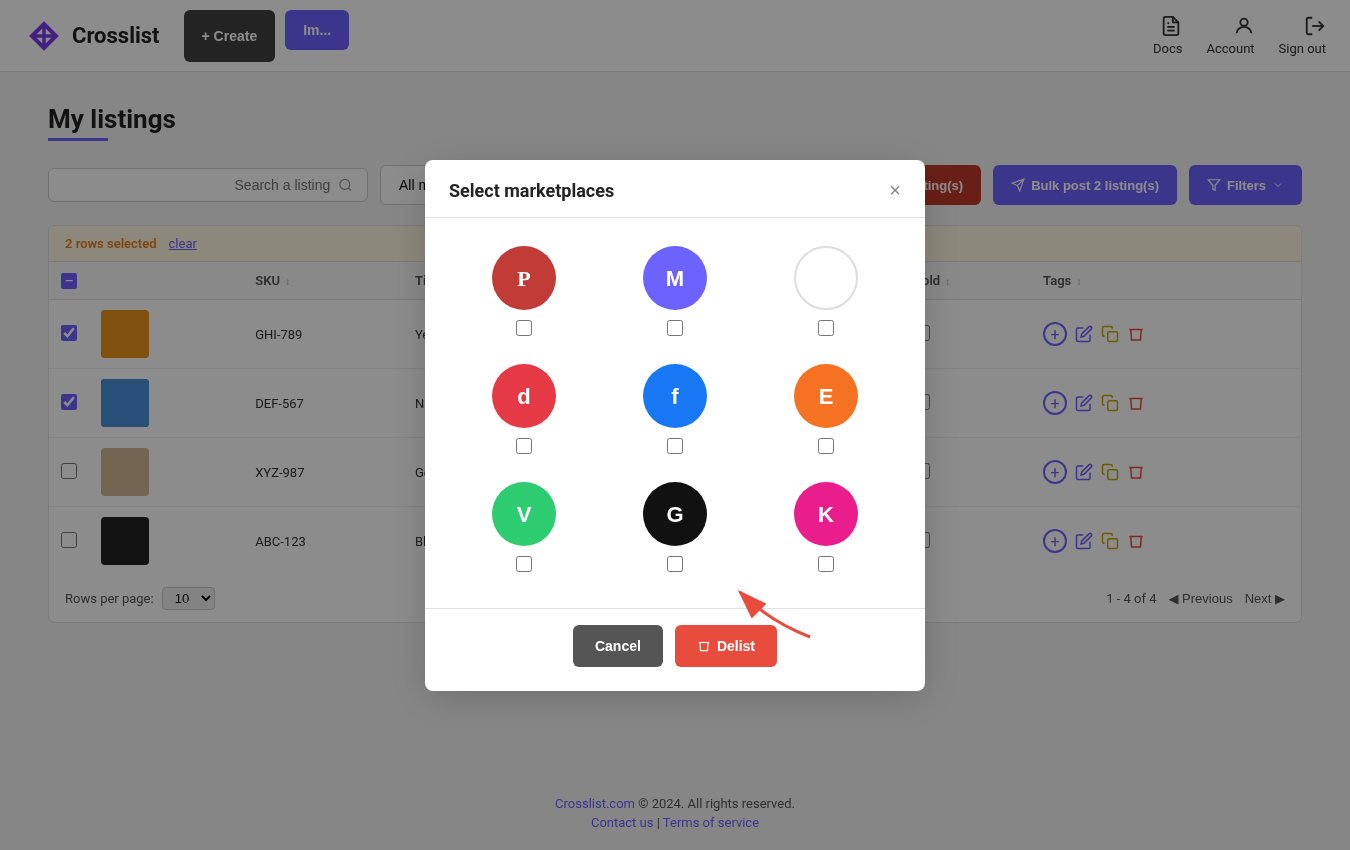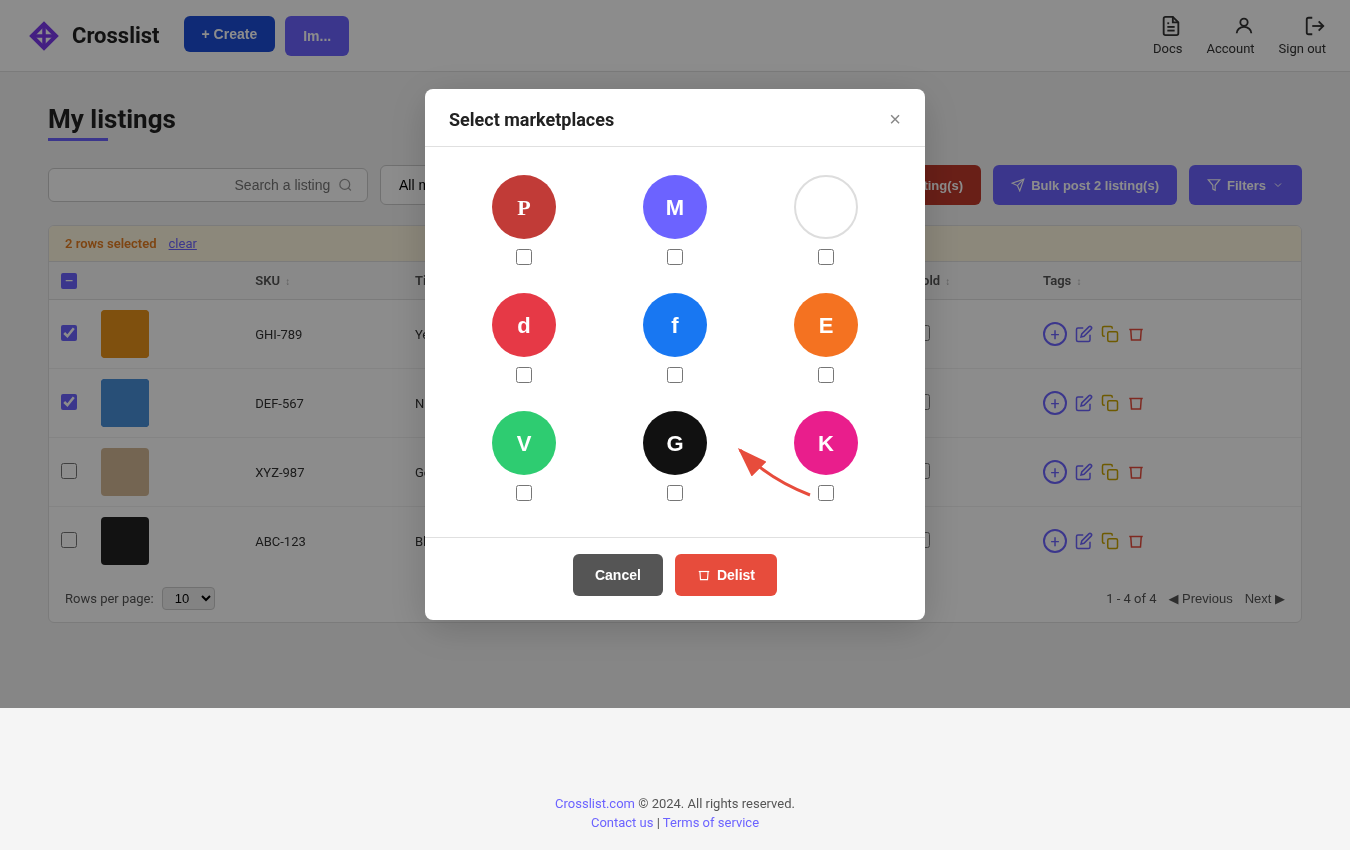--- a/index.html
+++ b/index.html
@@ -4,21 +4,21 @@
   <style>
     * { box-sizing: border-box; margin: 0; padding: 0; }
     body { font-family: -apple-system, BlinkMacSystemFont, 'Segoe UI', Roboto, sans-serif; background: #f5f5f5; width: 1350px; height: 850px; overflow: hidden; position: relative; }
 
     
     .header { background: #fff; border-bottom: 1px solid #e0e0e0; display: flex; align-items: center; padding: 0 24px; height: 72px; position: relative; z-index: 1; }
     .logo { display: flex; align-items: center; gap: 8px; margin-right: 24px; }
     .logo-icon { width: 40px; height: 40px; }
     .logo-text { font-size: 22px; font-weight: 700; color: #222; }
     .header-btns { display: flex; gap: 10px; flex: 1; }
-    .btn-create { background: #1d4ed8; color: #fff; border: none; border-radius: 6px; padding: 0 18px; height: 36px; font-size: 14px; font-weight: 600; cursor: pointer; display: flex; align-items: center; gap: 6px; }
+    .btn-create { background: #404040; color: #fff; border: none; border-radius: 6px; padding: 0 18px; height: 52px; font-size: 14px; font-weight: 600; cursor: pointer; display: flex; align-items: center; gap: 6px; }
     .btn-import { background: #6c63ff; color: #fff; border: none; border-radius: 6px; padding: 0 18px; height: 40px; font-size: 14px; font-weight: 600; cursor: pointer; display: flex; align-items: center; gap: 6px; }
     .header-right { display: flex; align-items: center; gap: 24px; }
     .header-nav-item { display: flex; flex-direction: column; align-items: flex-end; gap: 4px; cursor: pointer; color: #333; text-decoration: none; }
     .header-nav-item span.label { font-size: 13px; }
 
     
     .main { padding: 32px 48px 0 48px; position: relative; }
     .page-title { font-size: 26px; font-weight: 700; color: #222; margin-bottom: 4px; }
     .page-title-underline { width: 60px; height: 3px; background: #6c63ff; margin-bottom: 24px; }
     .top-actions { display: flex; align-items: center; gap: 12px; margin-bottom: 20px; }
@@ -47,21 +47,21 @@
     .add-icon { width: 24px; height: 24px; border-radius: 50%; border: 2px solid #6c63ff; color: #6c63ff; display: inline-flex; align-items: center; justify-content: center; font-size: 16px; cursor: pointer; }
     .action-icons { display: flex; gap: 8px; align-items: center; }
     .icon-btn { cursor: pointer; }
     .pagination-row { display: flex; align-items: center; justify-content: space-between; padding: 12px 16px; }
     .rows-per-page { display: flex; align-items: center; gap: 8px; font-size: 13px; color: #555; }
     .rows-per-page select { border: 1px solid #ccc; border-radius: 4px; padding: 2px 8px; font-size: 13px; }
     .pagination-nav { display: flex; align-items: center; gap: 12px; font-size: 13px; color: #555; }
     .pagination-nav button { background: none; border: none; cursor: pointer; color: #555; font-size: 13px; }
 
     
-    .overlay { position: fixed; top: 0; left: 0; width: 1350px; height: 708px; background: rgba(0,0,0,0.45); z-index: 100; display: flex; align-items: center; justify-content: center; }
+    .overlay { position: fixed; top: 0; left: 0; width: 1350px; height: 850px; background: rgba(0,0,0,0.45); z-index: 100; display: flex; align-items: center; justify-content: center; }
 
     
     .modal { background: #fff; border-radius: 8px; width: 500px; box-shadow: 0 8px 40px rgba(0,0,0,0.18); position: relative; z-index: 101; }
     .modal-header { display: flex; align-items: center; justify-content: space-between; padding: 20px 24px 16px 24px; border-bottom: 1px solid #e0e0e0; }
     .modal-title { font-size: 18px; font-weight: 700; color: #222; }
     .modal-close { background: none; border: none; font-size: 20px; cursor: pointer; color: #888; line-height: 1; }
     .modal-body { padding: 28px 24px 20px 24px; }
     .marketplace-grid { display: grid; grid-template-columns: repeat(3, 1fr); gap: 28px 0; justify-items: center; margin-bottom: 8px; }
     .marketplace-item { display: flex; flex-direction: column; align-items: center; gap: 10px; }
     .mp-circle { width: 64px; height: 64px; border-radius: 50%; display: flex; align-items: center; justify-content: center; font-size: 28px; font-weight: 700; color: #fff; position: relative; }

